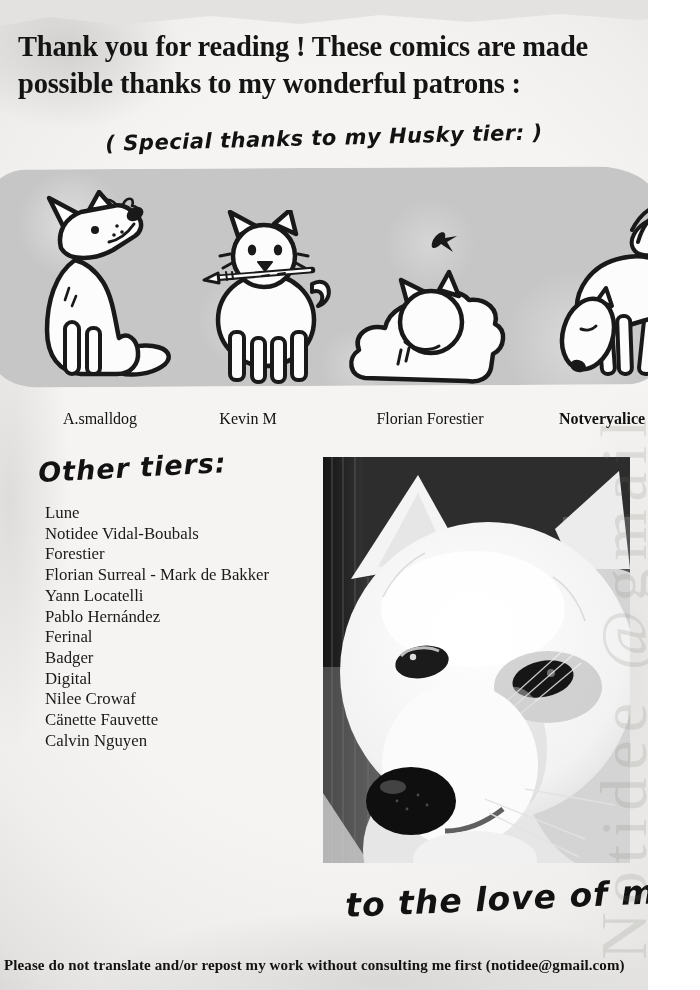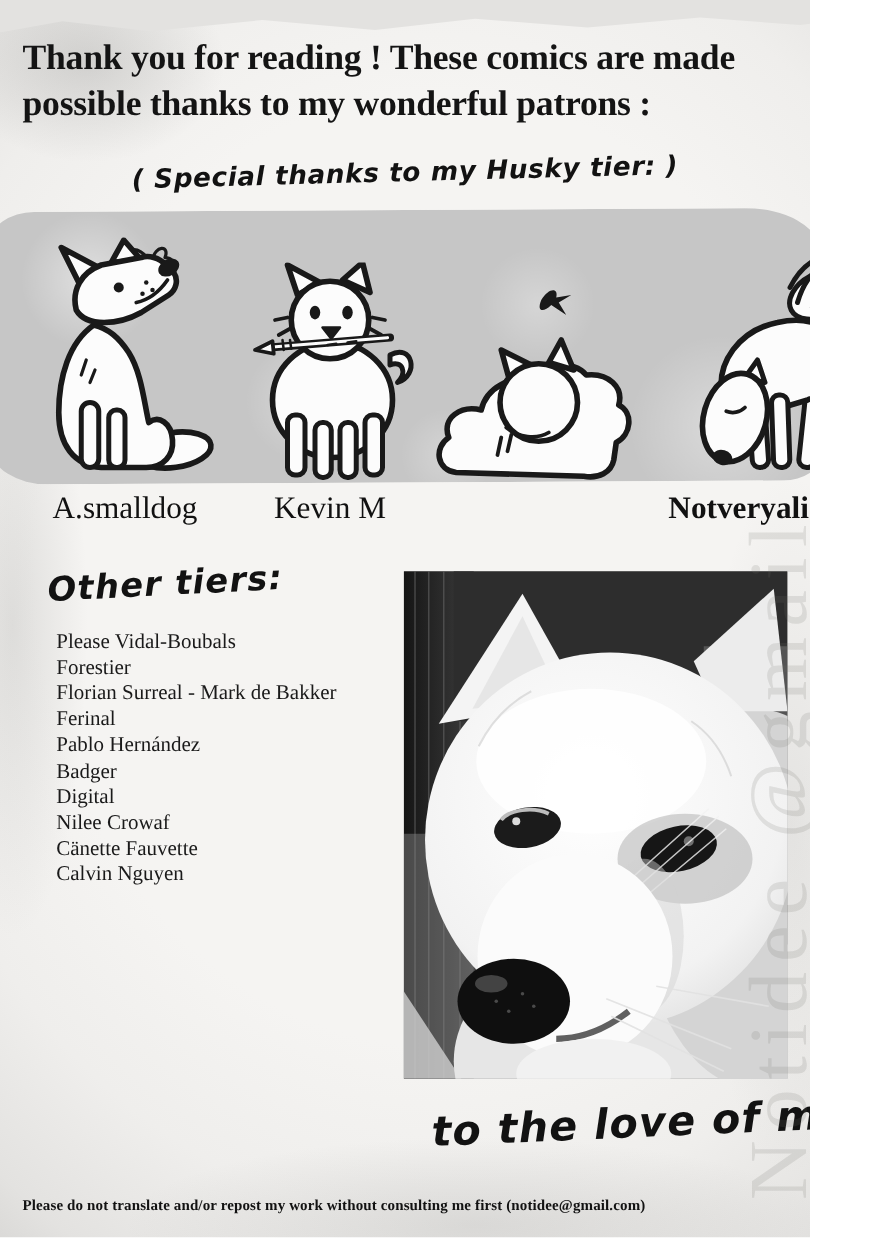--- a/index.html
+++ b/index.html
@@ -42,22 +42,22 @@
       radial-gradient(circle at 12% 25%, rgba(255,255,255,.45), transparent 9%),
       radial-gradient(circle at 38% 70%, rgba(255,255,255,.30), transparent 11%),
       radial-gradient(circle at 66% 35%, rgba(255,255,255,.28), transparent 10%),
       radial-gradient(circle at 88% 80%, rgba(255,255,255,.35), transparent 12%),
       radial-gradient(circle at 55% 90%, rgba(255,255,255,.25), transparent 9%);
   }
   .doodle{position:absolute;}
   .doodle svg{display:block;width:100%;height:100%;}
 
   .husky-name{
-    position:absolute;top:393px;transform:translateX(-50%);
-    font-size:25px;font-weight:500;color:#111;white-space:nowrap;
+    position:absolute;top:410px;transform:translateX(-50%);
+    font-size:16px;font-weight:500;color:#111;white-space:nowrap;
   }
 
   .other-label{
     position:absolute;left:38px;top:452px;transform:rotate(-3deg);
     font-size:27px;letter-spacing:1px;
   }
   .patron-list{
     position:absolute;left:45px;top:503px;margin:0;padding:0;list-style:none;
     font-size:16.8px;line-height:20.7px;color:#1a1a1a;
   }
@@ -71,21 +71,21 @@
   }
 
   .watermark{
     position:absolute;right:-14px;bottom:30px;height:560px;
     writing-mode:vertical-rl;transform:rotate(180deg);
     font-family:"Liberation Serif",serif;font-size:66px;letter-spacing:8px;
     color:rgba(110,110,108,.16);white-space:nowrap;pointer-events:none;
   }
 
   .footer{
-    position:absolute;left:18px;top:957px;font-size:12px;font-weight:bold;color:#121212;
+    position:absolute;left:4px;top:957px;font-size:15px;font-weight:bold;color:#121212;
     letter-spacing:.1px;
   }
 </style>
 </head>
 <body>
 
 <div class="page">
 
   <div class="edge-smudge smudge-topleft"></div>
   <div class="edge-smudge smudge-left"></div>
@@ -169,31 +169,34 @@
       <rect x="50" y="112" width="13" height="62" rx="6" transform="rotate(-4 56 142)" fill="#fcfcfc" stroke="#191919" stroke-width="4"></rect>
       <rect x="68" y="116" width="13" height="58" rx="6" transform="rotate(-2 74 144)" fill="#fcfcfc" stroke="#191919" stroke-width="4"></rect>
       <polygon points="46,102 56,88 62,106" fill="#fcfcfc" stroke="#191919" stroke-width="4"></polygon>
       <ellipse cx="38" cy="134" rx="25" ry="36" transform="rotate(16 38 134)" fill="#fcfcfc" stroke="#191919" stroke-width="4.5"></ellipse>
       <ellipse cx="28" cy="166" rx="8" ry="6" transform="rotate(16 28 166)" fill="#191919"></ellipse>
       <path d="M46,126 C42,130 36,131 31,129" stroke="#191919" stroke-width="3"></path>
     </svg>
   </div>
 
   <div class="husky-name" style="left:100px;">A.smalldog</div>
-  <div class="husky-name" style="left:248px;margin-left:16px;">Kevin M</div>
+  <div class="husky-name" style="left:248px;">Kevin M</div>
+  <div class="husky-name" style="left:430px;">Florian Forestier</div>
   <div class="husky-name" style="left:602px;font-weight:bold;">Notveryalice</div>
 
   <div class="hand other-label">Other tiers:</div>
 
   <ul class="patron-list">
-    <li>Please Vidal-Boubals</li>
+    <li>Lune</li>
+    <li>Notidee Vidal-Boubals</li>
     <li>Forestier</li>
     <li>Florian Surreal - Mark de Bakker</li>
+    <li>Yann Locatelli</li>
+    <li>Pablo Hernández</li>
     <li>Ferinal</li>
-    <li>Pablo Hernández</li>
     <li>Badger</li>
     <li>Digital</li>
     <li>Nilee Crowaf</li>
     <li>Cänette Fauvette</li>
     <li>Calvin Nguyen</li>
   </ul>
 
   <div class="photo">
     <svg viewBox="0 0 307 406">
       <defs>

